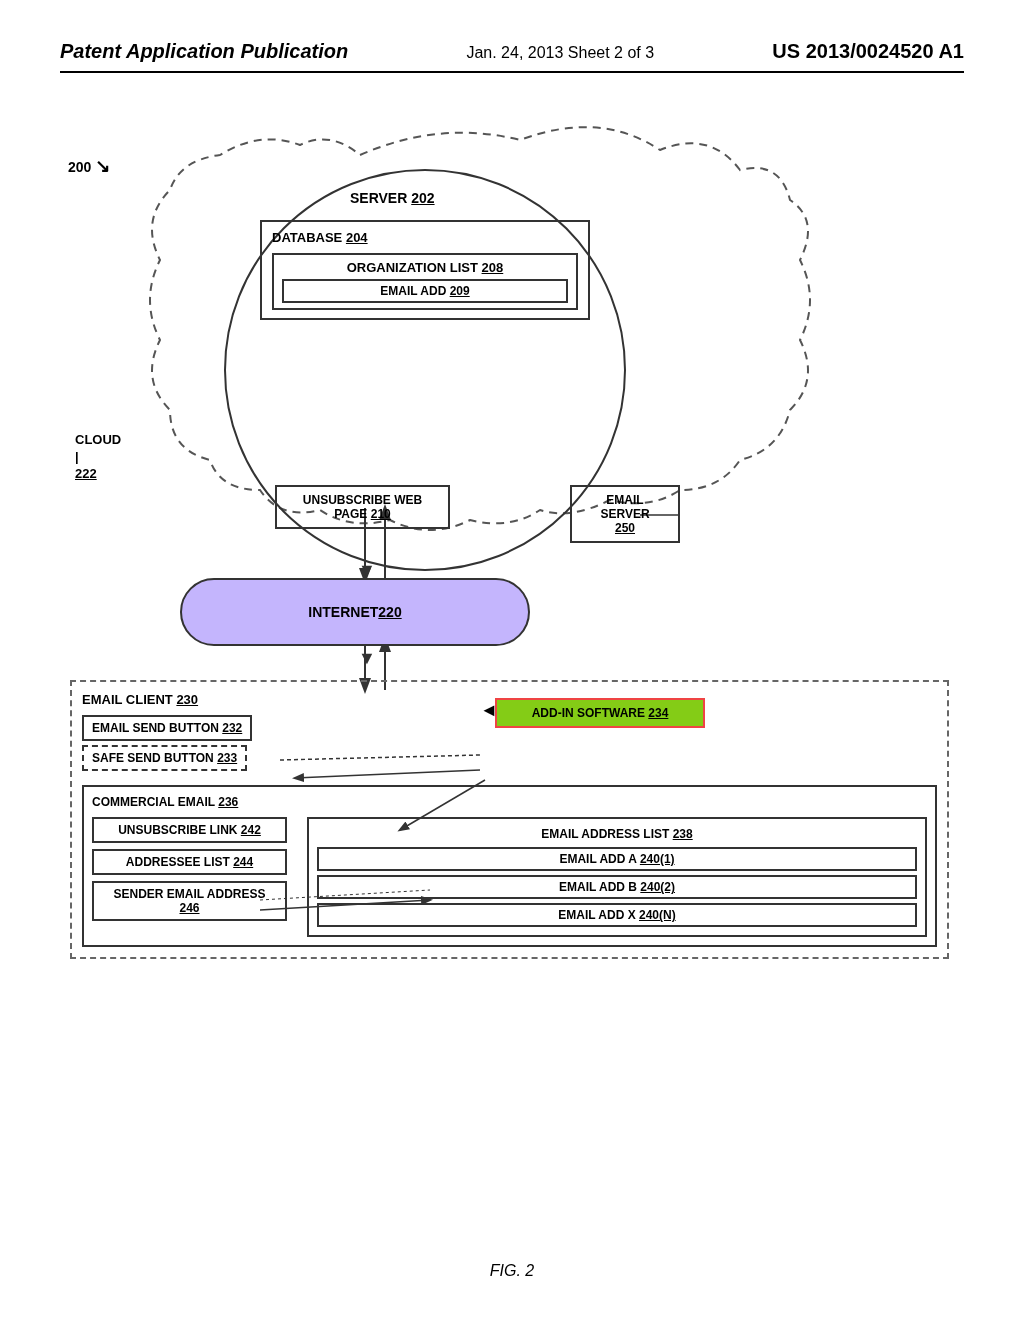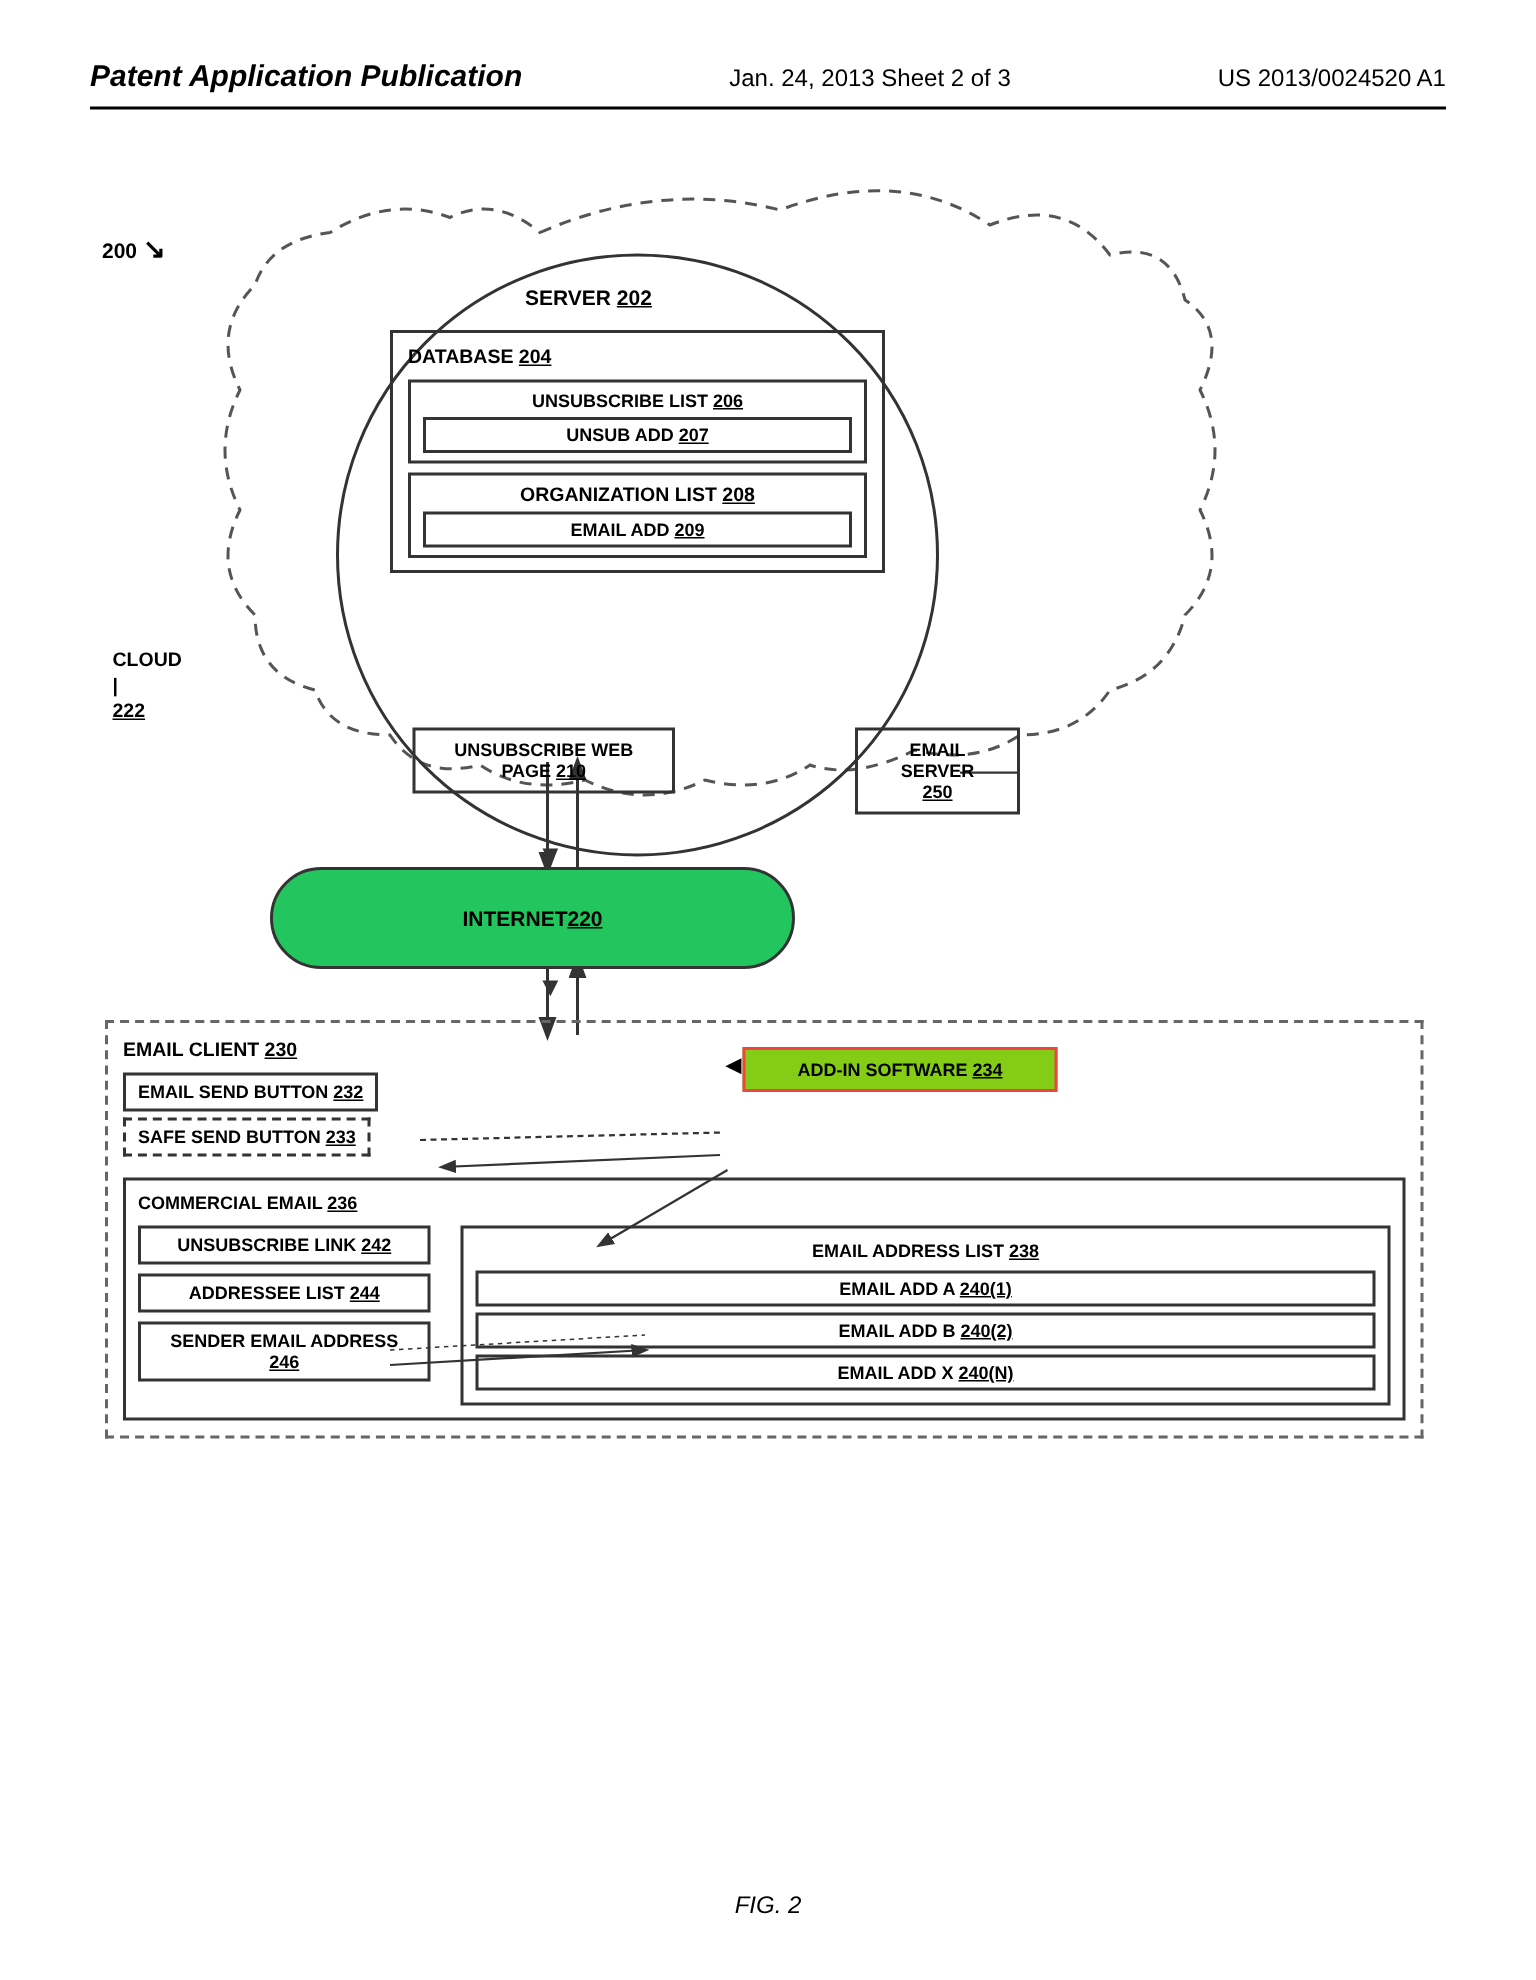--- a/index.html
+++ b/index.html
@@ -34,22 +34,22 @@
     }
     .header-title {
       font-size: 20px;
       font-weight: bold;
       font-style: italic;
     }
     .header-date {
       font-size: 16px;
     }
     .header-patent {
-      font-size: 16px;
-      font-weight: normal;
+      font-size: 20px;
+      font-weight: bold;
     }
 
     
     .diagram {
       position: absolute;
       top: 100px;
       left: 60px;
       right: 60px;
       bottom: 100px;
     }
@@ -114,42 +114,38 @@
 
     <div style="position:absolute; top:55px; left:8px; font-size:14px; font-weight:bold;">
       200 <span style="font-size:18px;">↘</span>
     </div>
 
     <div style="position:absolute; top:90px; left:290px; font-size:14px; font-weight:bold;">SERVER <u>202</u></div>
 
     <div style="position:absolute; top:120px; left:200px; width:330px; border:2px solid #333; padding:8px 10px;">
       <div style="font-size:13px; font-weight:bold; margin-bottom:8px;">DATABASE <u>204</u></div>
 
-      <div style="border:2px solid #333; padding:5px 8px; margin-bottom:6px;">
-        <div style="font-size:12px; font-weight:bold; text-align:center; margin-bottom:4px;">UNSUBSCRIBE LIST <u>206</u></div>
-        <div style="border:2px solid #333; padding:3px 8px; font-size:12px; font-weight:bold; text-align:center;">UNSUB ADD <u>207</u></div>
-      </div>
 
       <div style="border:2px solid #333; padding:5px 8px;">
         <div style="font-size:13px; font-weight:bold; text-align:center; margin-bottom:4px;">ORGANIZATION LIST <u>208</u></div>
         <div style="border:2px solid #333; padding:3px 8px; font-size:12px; font-weight:bold; text-align:center;">EMAIL ADD <u>209</u></div>
       </div>
     </div>
 
     <div style="position:absolute; top:385px; left:215px; width:175px; border:2px solid #333; padding:6px 8px; font-size:12px; font-weight:bold; text-align:center;">
       UNSUBSCRIBE WEB<br>PAGE <u>210</u>
     </div>
 
     <div style="position:absolute; top:385px; left:510px; width:110px; border:2px solid #333; padding:6px 8px; font-size:12px; font-weight:bold; text-align:center;">
       EMAIL<br>SERVER<br><u>250</u>
     </div>
 
     <div style="position:absolute; top:332px; left:15px; font-size:13px; font-weight:bold; line-height:1.3;">CLOUD<br>| <br><u>222</u></div>
 
-    <div style="position:absolute; top:478px; left:120px; width:350px; height:68px; border:2px solid #333; border-radius:34px; display:flex; align-items:center; justify-content:center; font-size:14px; font-weight:bold; background:#22c55e;">
+    <div style="position:absolute; top:478px; left:120px; width:350px; height:68px; border:2px solid #333; border-radius:34px; display:flex; align-items:center; justify-content:center; font-size:14px; font-weight:bold; background:#c4b5fd;">
       INTERNET <u>220</u>
     </div>
 
     <div style="position:absolute; top:460px; left:298px; font-size:18px; color:#333;">▼</div>
     <div style="position:absolute; top:548px; left:298px; font-size:18px; color:#333;">▼</div>
 
     <div style="position:absolute; top:580px; left:10px; right:15px; border:2px dashed #666; padding:10px;">
       <div style="font-size:13px; font-weight:bold; margin-bottom:8px;">EMAIL CLIENT <u>230</u></div>
 
       

